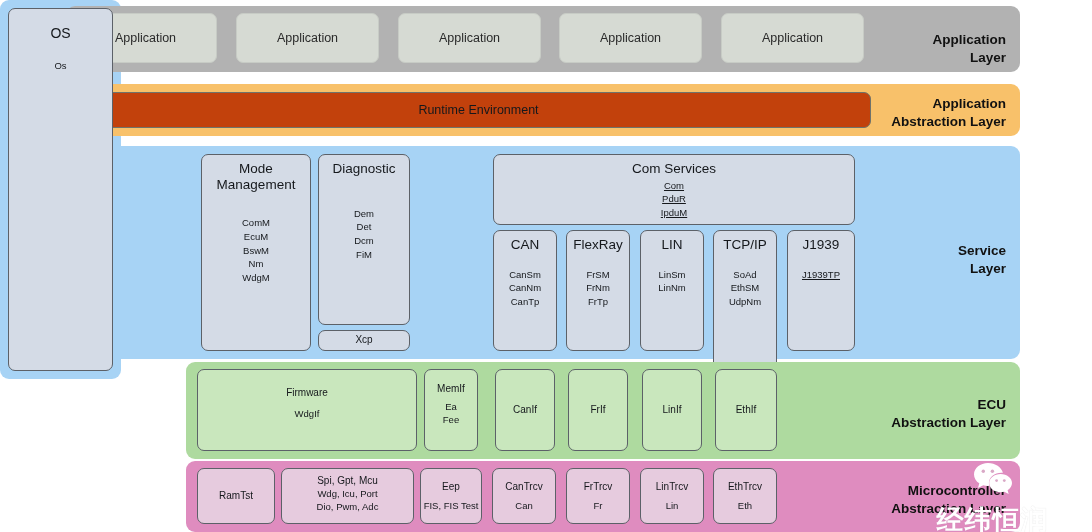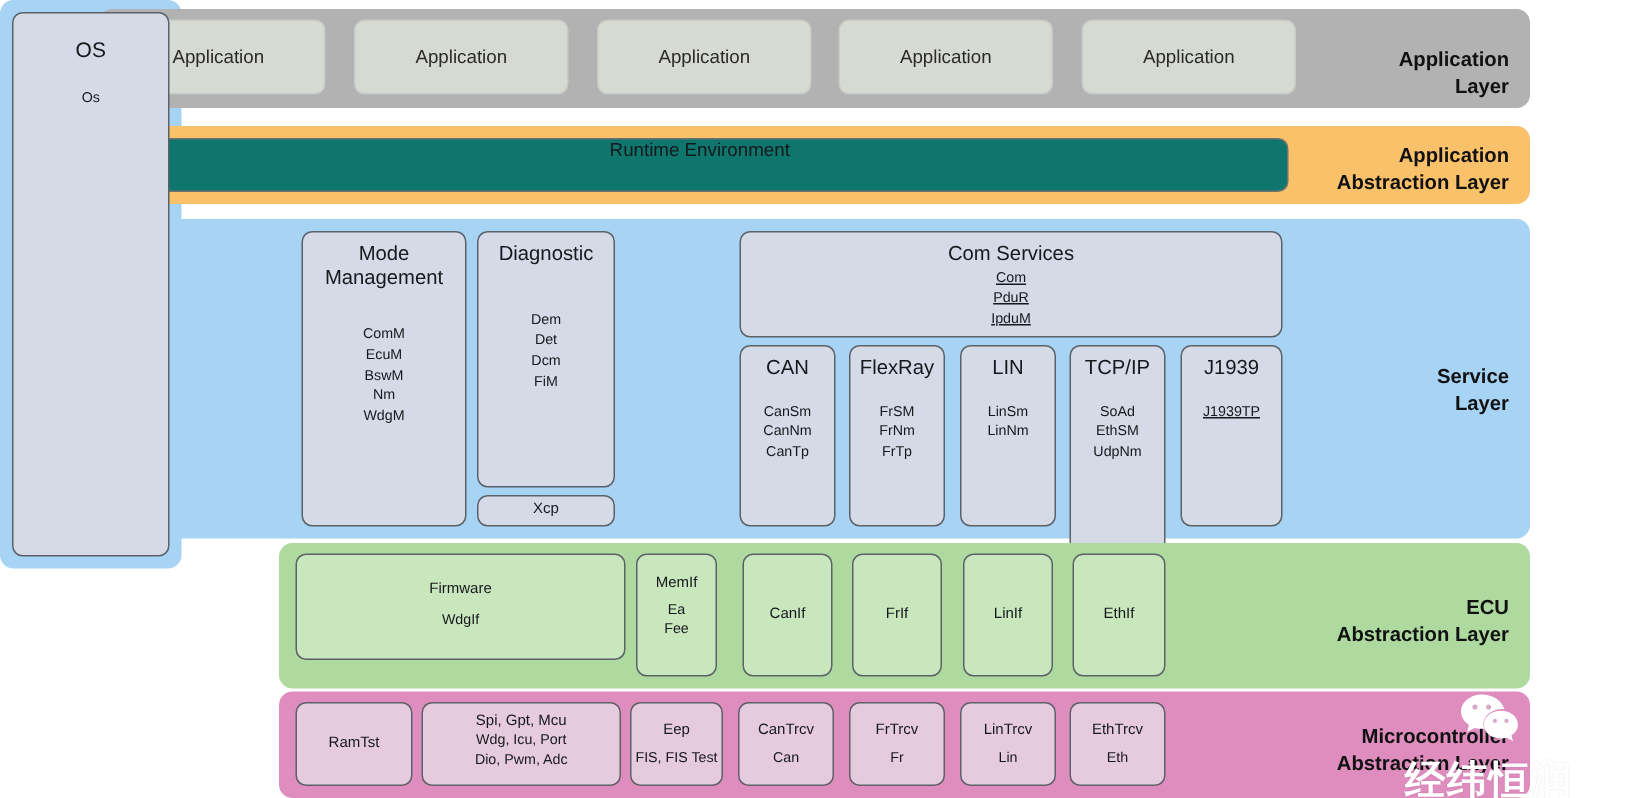--- a/index.html
+++ b/index.html
@@ -32,22 +32,22 @@
   .card .sub{font-size:9.5px;line-height:1.45;white-space:pre-line;}
 
   
   #app-band{left:66px;top:6px;width:954px;height:66px;background:#b2b2b2;}
   .app-card{background:#d6dad3;border:1px solid #c7cbc5;top:13px;height:50px;width:143px;
             justify-content:center;}
   .app-card .hdr{font-size:12.5px;padding-top:0;color:#2a2a2a;}
 
   
   #rte-band{left:66px;top:84px;width:954px;height:52px;background:#f8c16a;}
-  #rte-card{left:8px;top:8px;width:785px;height:36px;background:#0f766e;
-            border:1px solid #6f736b;}
+  #rte-card{left:20px;top:8px;width:785px;height:36px;background:#c2410c;
+            border:1px solid #6f736b;justify-content:center;}
   #rte-card .hdr{font-size:12.5px;padding-top:0;}
 
   
   #service-band{left:66px;top:146px;width:954px;height:213px;background:#a7d3f5;}
   .svc-card{background:#d4dbe6;}
 
   #os-col{left:66px;top:146px;width:121px;height:379px;background:#a7d3f5;border-radius:9px;}
   #os-card{left:8px;top:8px;width:105px;height:363px;background:#d4dbe6;}
   #os-card .hdr{font-size:14px;padding-top:16px;}
   #os-card .sub{margin-top:18px;}
@@ -162,21 +162,21 @@
   </div>
   <div class="card svc-card" style="left:787px;top:230px;width:68px;height:121px;">
     <div class="hdr">J1939</div>
     <div class="sub" style="margin-top:15px;text-decoration:underline;">J1939TP</div>
   </div>
 
   <div class="band" id="ecu-band">
     <div class="band-label" style="top:34px;">ECU
 Abstraction Layer</div>
   </div>
-  <div class="card ecu-card" style="left:197px;top:369px;width:220px;height:71px;align-items:center;">
+  <div class="card ecu-card" style="left:197px;top:369px;width:220px;height:82px;align-items:center;">
     <div class="hdr" style="font-size:10px;padding-top:17px;">Firmware</div>
     <div class="sub" style="margin-top:8px;">WdgIf</div>
   </div>
   <div class="card ecu-card" style="left:424px;top:369px;width:54px;height:82px;">
     <div class="hdr" style="font-size:10px;padding-top:13px;">MemIf</div>
     <div class="sub" style="margin-top:5px;">Ea
 Fee</div>
   </div>
   <div class="card ecu-card" style="left:495px;top:369px;width:60px;height:82px;justify-content:center;">
     <div class="hdr" style="font-size:10px;padding-top:0;">CanIf</div>

